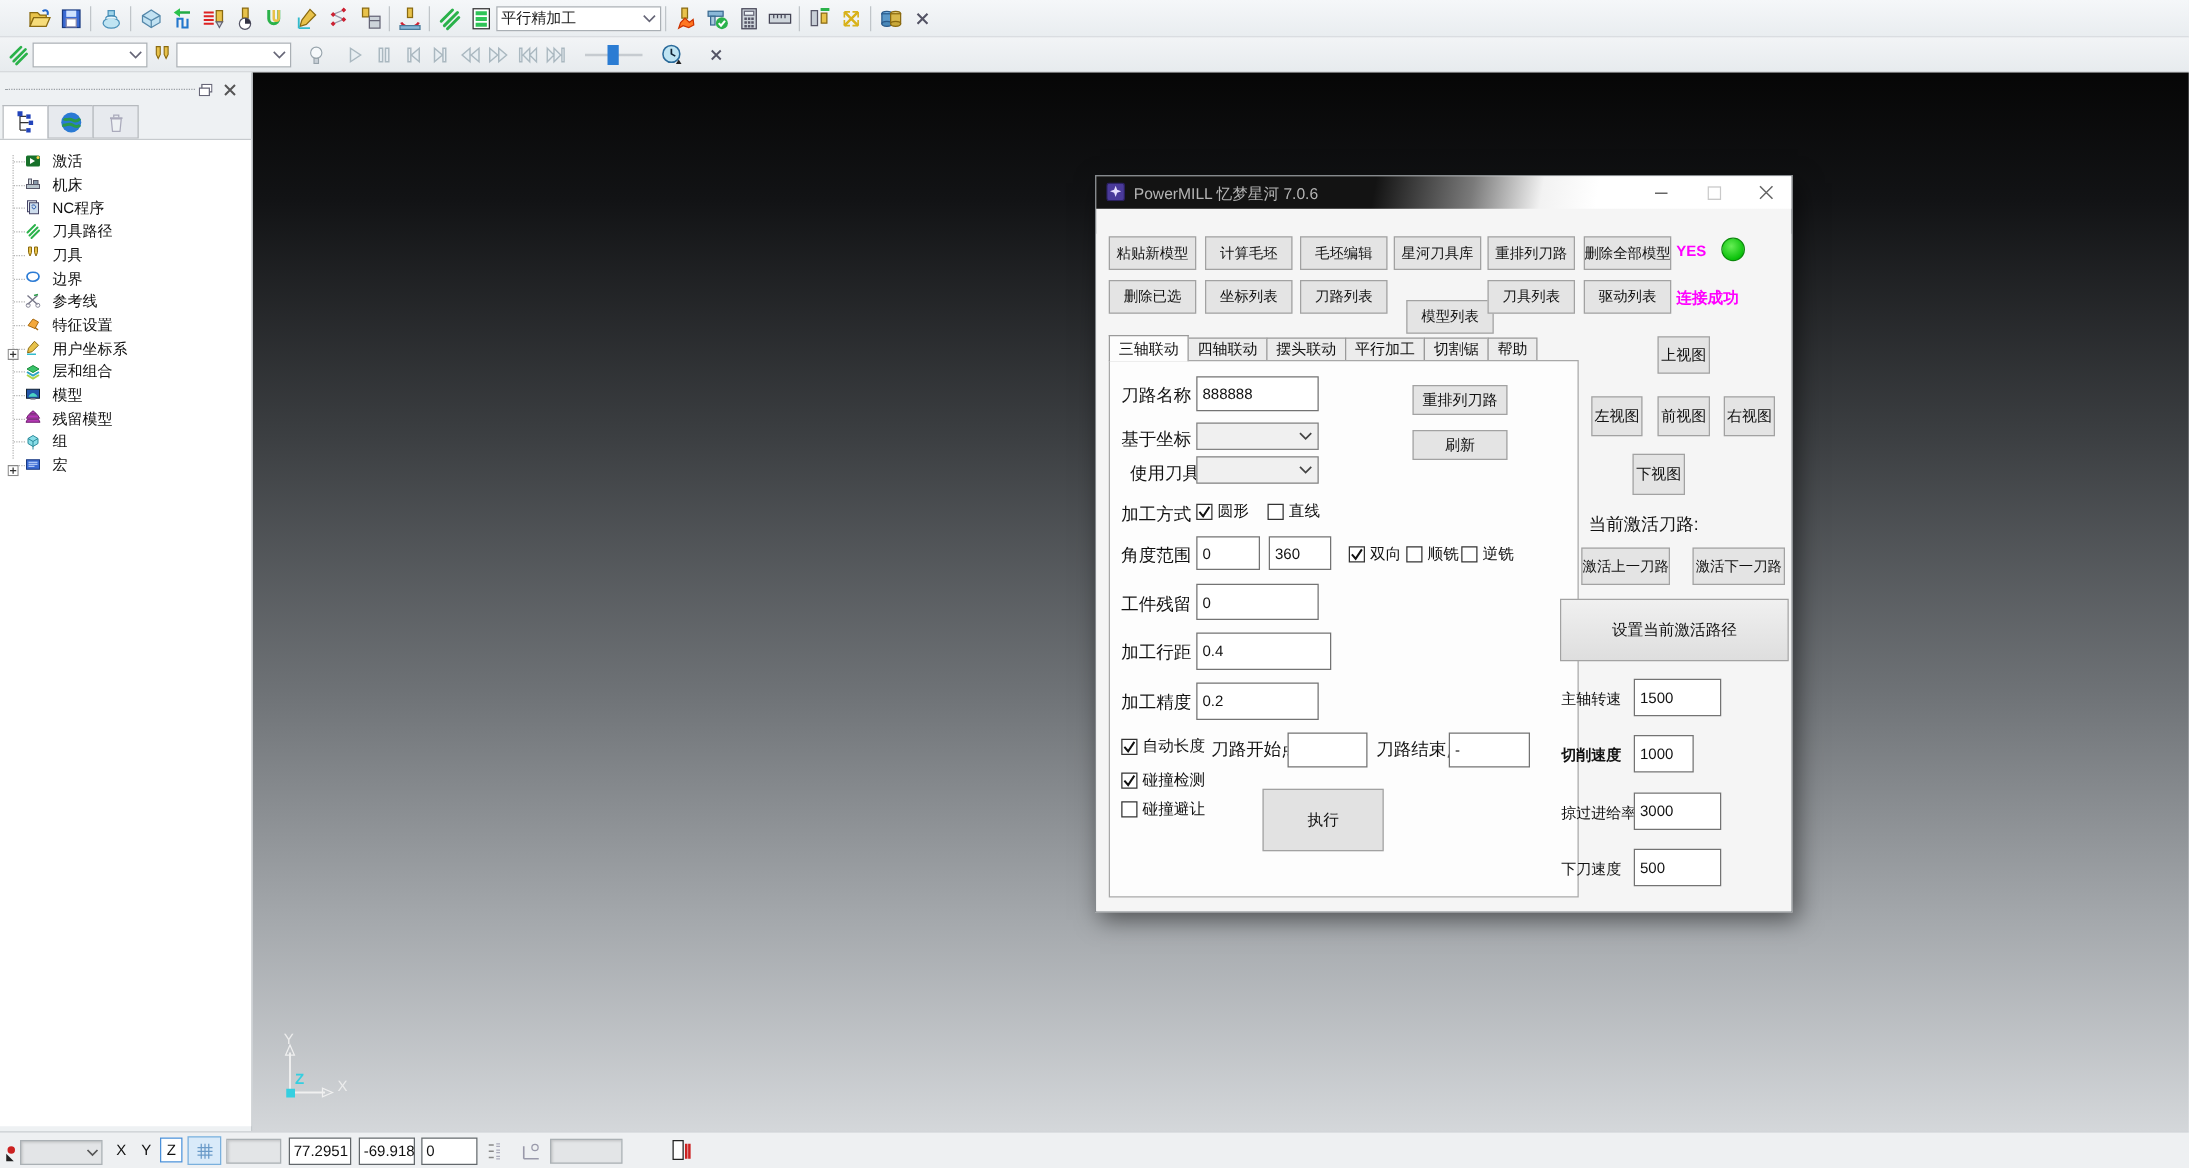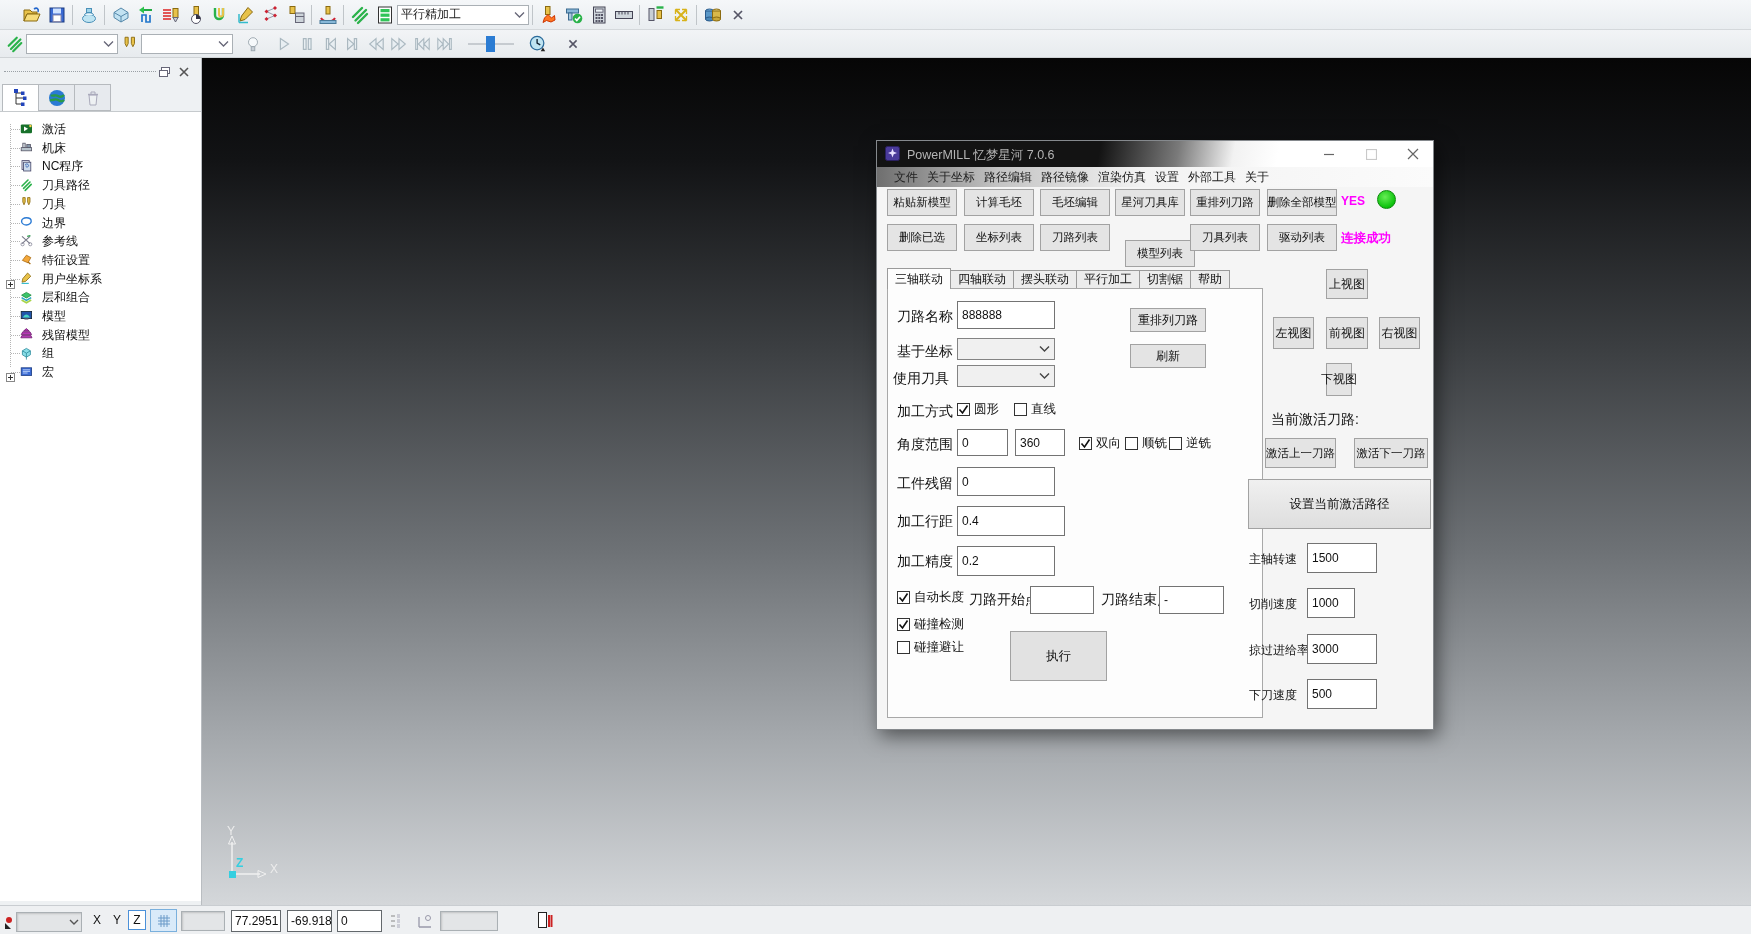--- a/index.html
+++ b/index.html
@@ -581,30 +581,20 @@
         <svg width="11" height="11">
           <rect x="0.5" y="0.5" width="10" height="10" fill="none" stroke="#c9c9c9" stroke-width="1.2"></rect>
         </svg>
       </div>
     <div class="winbtn" style="left:520px">
         <svg width="12" height="12">
           <path d="M1 1l10 10M11 1L1 11" stroke="#666" stroke-width="1.2"></path>
         </svg>
       </div>
   </div>
-  <div id="dlgmenu">
-      <span>文件</span>
-      <span>关于坐标</span>
-      <span>路径编辑</span>
-      <span>路径镜像</span>
-      <span>渲染仿真</span>
-      <span>设置</span>
-      <span>外部工具</span>
-      <span>关于</span>
-    </div>
   <div id="dlgbody">
 
     <div id="actionrows">
         <div class="abtn" style="left: 10px; top: 2px;">粘贴新模型</div>
         <div class="abtn" style="left: 87px; top: 2px;">计算毛坯</div>
         <div class="abtn" style="left: 163px; top: 2px;">毛坯编辑</div>
         <div class="abtn" style="left: 238px; top: 2px;">星河刀具库</div>
         <div class="abtn" style="left: 313px; top: 2px;">重排列刀路</div>
         <div class="abtn" style="left: 390px; top: 2px;">删除全部模型</div>
         <div class="abtn" style="left: 10px; top: 37px;">删除已选</div>
@@ -629,21 +619,21 @@
     <div id="tabpanel" style="top:101px;height:430px"></div>
 
     <span class="lbl" style="left:20px;top:121px">刀路名称</span>
     <input class="fld" style="left: 80px; top: 114px; width: 98px; height: 28px;" value="888888">
     <span class="lbl" style="left:20px;top:156px">基于坐标</span>
     <div class="combo" style="left:80px;top:151px;width:98px;height:22px">
         <svg width="11" height="8">
           <path d="M1 1.5l4.5 4.5L10 1.5" fill="none" stroke="#444" stroke-width="1.4"></path>
         </svg>
       </div>
-    <span class="lbl" style="left:16px;top:183px">使用刀具</span>
+    <span class="lbl" style="left:27px;top:183px">使用刀具</span>
     <div class="combo" style="left:80px;top:178px;width:98px;height:22px">
         <svg width="11" height="8">
           <path d="M1 1.5l4.5 4.5L10 1.5" fill="none" stroke="#444" stroke-width="1.4"></path>
         </svg>
       </div>
 
     <div class="btn" style="left:253px;top:121px;width:76px;height:24px">重排列刀路</div>
     <div class="btn" style="left:253px;top:157px;width:76px;height:24px">刷新</div>
 
     <span class="lbl" style="left:20px;top:216px">加工方式</span>
@@ -711,31 +701,31 @@
     <div class="cbrow" style="left:20px;top:452px">
         <span class="cbbox"></span>
         <span>碰撞避让</span>
       </div>
     <div class="btn" style="left:133px;top:444px;width:97px;height:50px;background:#e2e2e2;font-size:12.5px">执行</div>
 
     <div class="btn" style="left:449px;top:82px;width:42px;height:30px">上视图</div>
     <div class="btn" style="left:396px;top:130px;width:41px;height:32px">左视图</div>
     <div class="btn" style="left:449px;top:130px;width:42px;height:32px">前视图</div>
     <div class="btn" style="left:502px;top:130px;width:41px;height:32px">右视图</div>
-    <div class="btn" style="left:449px;top:176px;width:26px;height:33px">下视图</div>
+    <div class="btn" style="left:429px;top:176px;width:42px;height:33px">下视图</div>
 
     <span class="lbl" style="left:394px;top:224px">当前激活刀路:</span>
     <div class="btn" style="left:388px;top:251px;width:71px;height:30px;font-size:11.5px">激活上一刀路</div>
     <div class="btn" style="left:477px;top:251px;width:74px;height:30px;font-size:11.5px">激活下一刀路</div>
     <div class="btn" style="left:371px;top:292px;width:183px;height:50px;background:linear-gradient(#f0f0f0,#dedede);font-size:12.5px">设置当前激活路径</div>
 
     <div id="speeds">
         <span class="lbl" style="left: 372px; top: 364px; font-size: 12px;">主轴转速</span>
         <input class="fld" value="1500" style="left: 430px; top: 356px; width: 70px; height: 30px;">
-        <span class="lbl" style="left: 372px; top: 409.3px; font-size: 12px;">切削速度</span>
+        <span class="lbl" style="left: 372px; top: 409.3px; font-size: 12px; font-weight: bold;">切削速度</span>
         <input class="fld" value="1000" style="left: 430px; top: 401.3px; width: 48px; height: 30px;">
         <span class="lbl" style="left: 372px; top: 454.6px; font-size: 12px;">掠过进给率</span>
         <input class="fld" value="3000" style="left: 430px; top: 446.6px; width: 70px; height: 30px;">
         <span class="lbl" style="left: 372px; top: 499.9px; font-size: 12px;">下刀速度</span>
         <input class="fld" value="500" style="left: 430px; top: 491.9px; width: 70px; height: 30px;">
       </div>
   </div>
 </div>
 
 </body></html>

